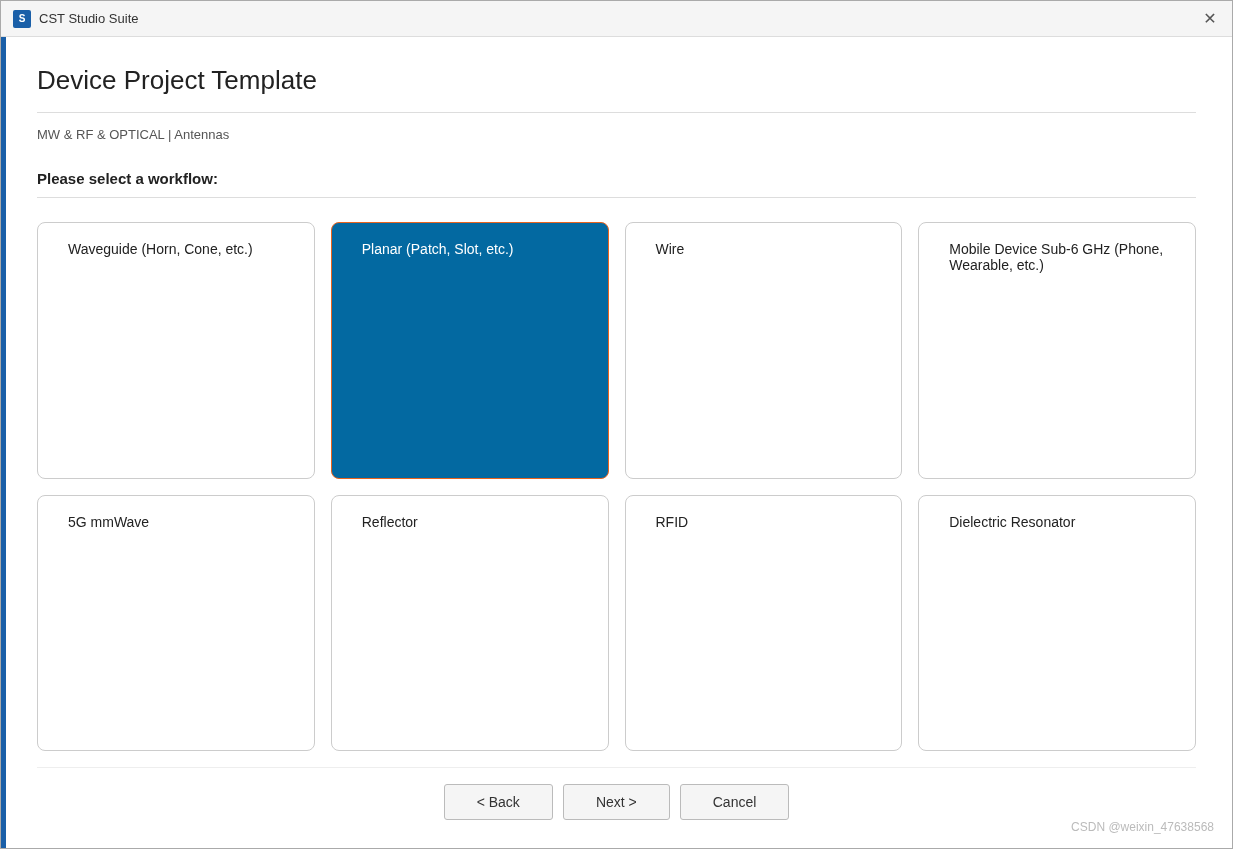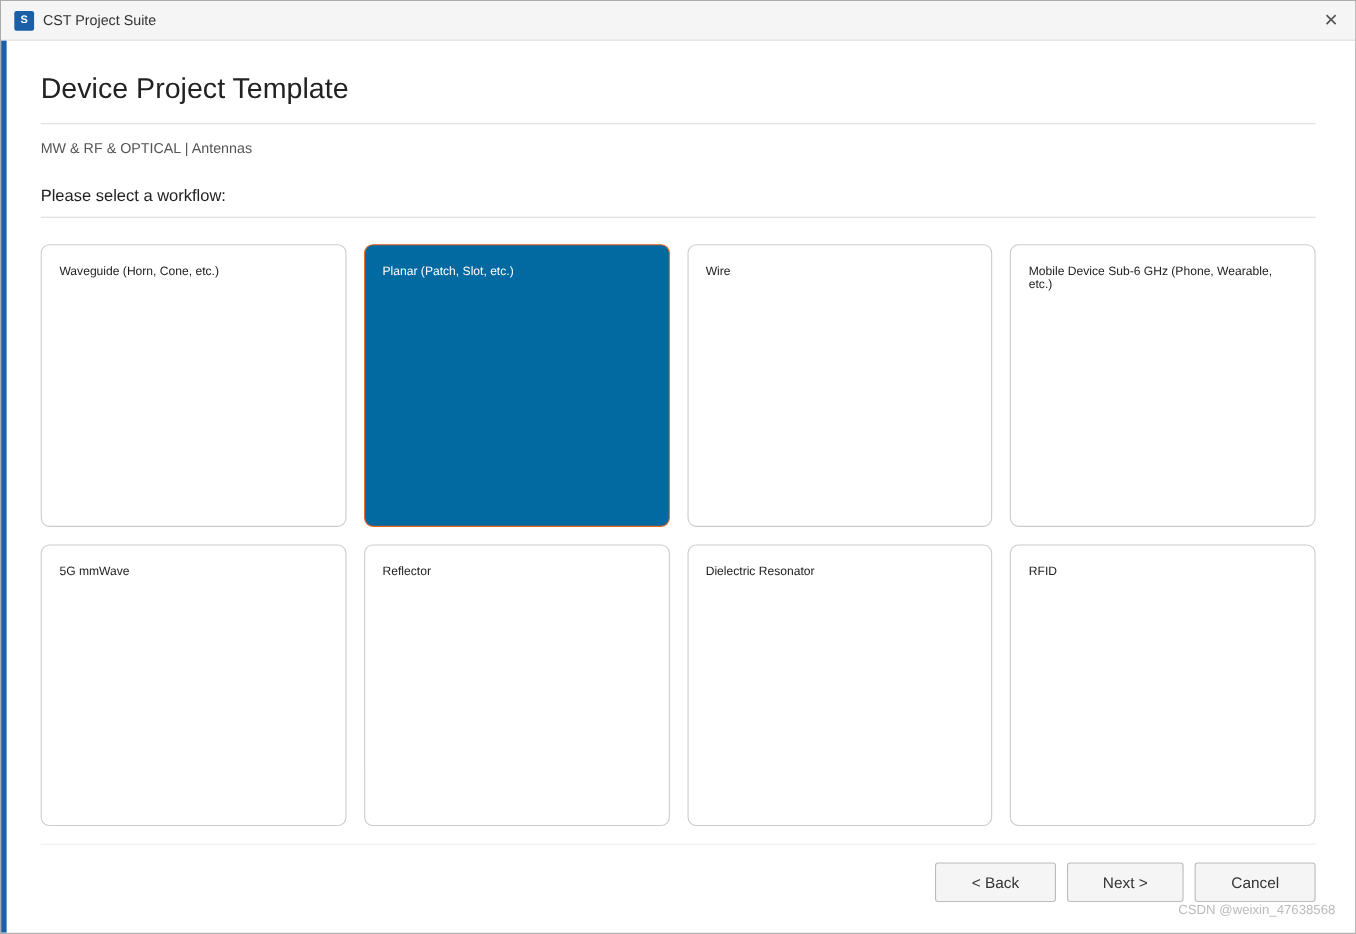--- a/index.html
+++ b/index.html
@@ -83,56 +83,56 @@
       background: #ddd;
       margin-bottom: 14px;
     }
     .breadcrumb {
       font-size: 13px;
       color: #555;
       margin-bottom: 28px;
     }
     .section-label {
       font-size: 15px;
-      font-weight: 400;
+      font-weight: 700;
       color: #222;
       margin-bottom: 10px;
     }
     .divider2 {
       height: 1px;
       background: #ddd;
       margin-bottom: 24px;
     }
     .workflow-grid {
       display: grid;
       grid-template-columns: repeat(4, 1fr);
       gap: 16px;
       flex: 1;
     }
     .workflow-card {
       border: 1.5px solid #ccc;
       border-radius: 8px;
-      padding: 18px 16px;
+      padding: 18px 30px;
       cursor: pointer;
       background: #fff;
       display: flex;
       align-items: flex-start;
-      font-size: 11px;
+      font-size: 14px;
       color: #222;
       min-height: 100px;
       transition: border-color 0.15s;
     }
     .workflow-card.selected {
       background: #0369a1;
       border-color: #e8641e;
       color: #fff;
     }
     .footer {
       display: flex;
-      justify-content: flex-end;
+      justify-content: center;
       align-items: center;
       gap: 10px;
       padding: 16px 0 8px 0;
       border-top: 1px solid #eee;
       margin-top: 16px;
     }
     .footer-btn {
       padding: 9px 32px;
       font-size: 14px;
       border: 1px solid #bbb;
@@ -162,41 +162,41 @@
 </head>
 <body>
 
 <div class="window">
 
   <div class="left-accent"></div>
 
   <div class="title-bar">
     <div class="title-bar-left">
       <div class="app-icon">S</div>
-      <span class="title-bar-title">CST Project Suite</span>
+      <span class="title-bar-title">CST Studio Suite</span>
     </div>
     <div class="close-btn">✕</div>
   </div>
 
   <div class="dialog-content">
     <div class="dialog-title">Device Project Template</div>
     <div class="divider"></div>
     <div class="breadcrumb">MW &amp; RF &amp; OPTICAL  |  Antennas</div>
     <div class="section-label">Please select a workflow:</div>
     <div class="divider2"></div>
 
     <div class="workflow-grid" id="workflow-grid">
     <div class="workflow-card">Waveguide (Horn, Cone, etc.)</div>
         <div class="workflow-card selected">Planar (Patch, Slot, etc.)</div>
         <div class="workflow-card">Wire</div>
         <div class="workflow-card">Mobile Device Sub-6 GHz (Phone, Wearable, etc.)</div>
         <div class="workflow-card">5G mmWave</div>
         <div class="workflow-card">Reflector</div>
+        <div class="workflow-card">RFID</div>
         <div class="workflow-card">Dielectric Resonator</div>
-        <div class="workflow-card">RFID</div>
       </div>
 
     <div class="footer">
       <button class="footer-btn">&lt; Back</button>
       <button class="footer-btn">Next &gt;</button>
       <button class="footer-btn">Cancel</button>
     </div>
   </div>
 
   <div class="watermark">CSDN @weixin_47638568</div>

